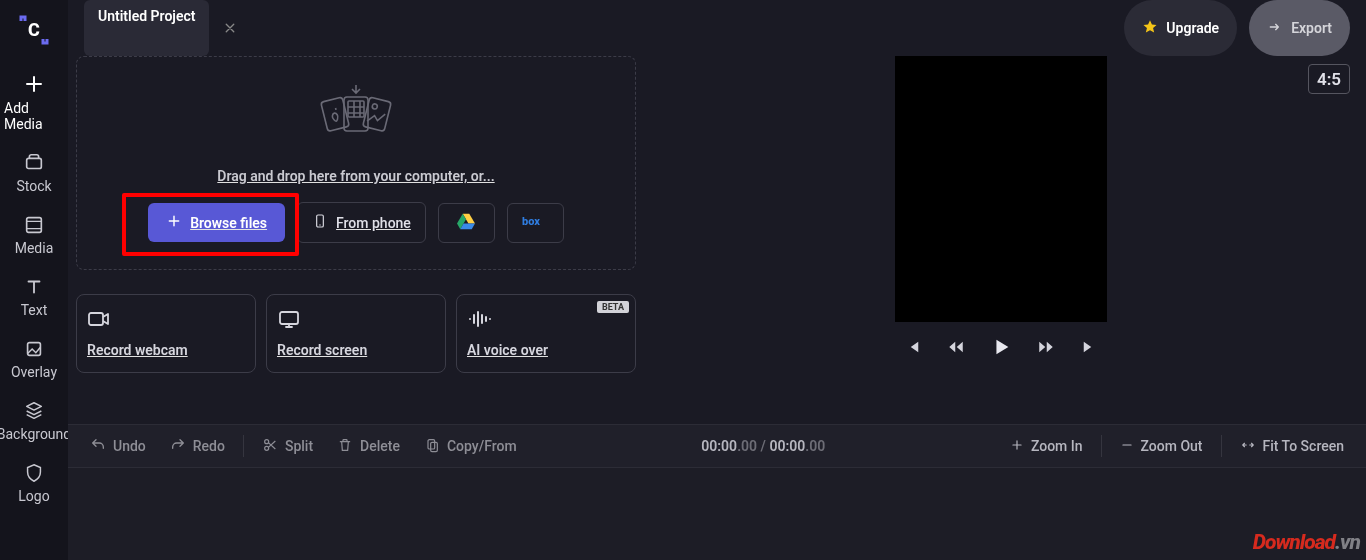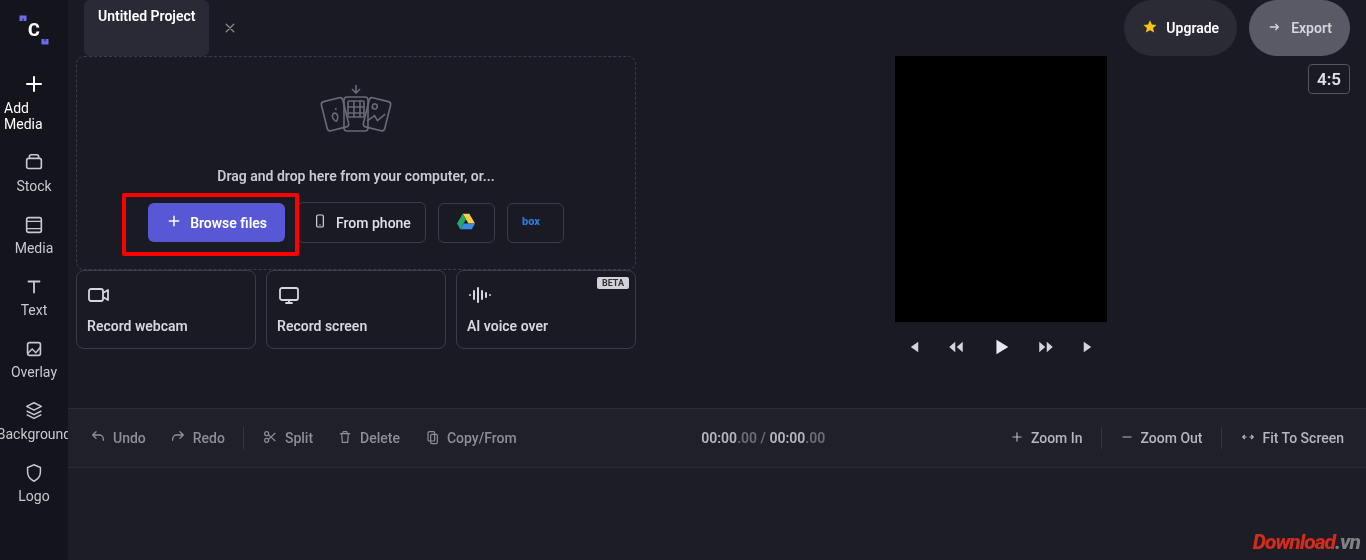--- a/index.html
+++ b/index.html
@@ -90,22 +90,23 @@
   display: flex;
   flex: 1;
   gap: 16px;
   padding: 0 16px 0 0;
   min-height: 0;
 }
 .left-panel {
   width: 560px;
   display: flex;
   flex-direction: column;
-  gap: 0;
+  gap: 24px;
   margin-left: 8px;
+  text-decoration: underline;
 }
 .dropzone {
   border: 1px dashed #3c3c48;
   border-radius: 8px;
   padding: 26px 20px 26px;
   display: flex; flex-direction: column; align-items: center;
   gap: 18px;
 }
 .dz-art { color: #6a6a76; }
 .dz-text { font-weight: 600; color: #c9c9d0; }
@@ -192,21 +193,21 @@
 }
 .player-controls {
   display: flex; justify-content: center; align-items: center; gap: 24px;
   padding: 14px 0 8px;
   color: #d4d4dc;
 }
 .pc-btn { cursor: pointer; display: flex; }
 
 
 .timeline-toolbar {
-  height: 60px;
+  height: 44px;
   background: #20202a;
   display: flex; align-items: center;
   gap: 4px;
   padding: 0 12px;
   color: #8e8e96;
   border-top: 1px solid #2c2c36;
   border-bottom: 1px solid #2c2c36;
 }
 .tt-btn {
   display: flex; align-items: center; gap: 7px;

